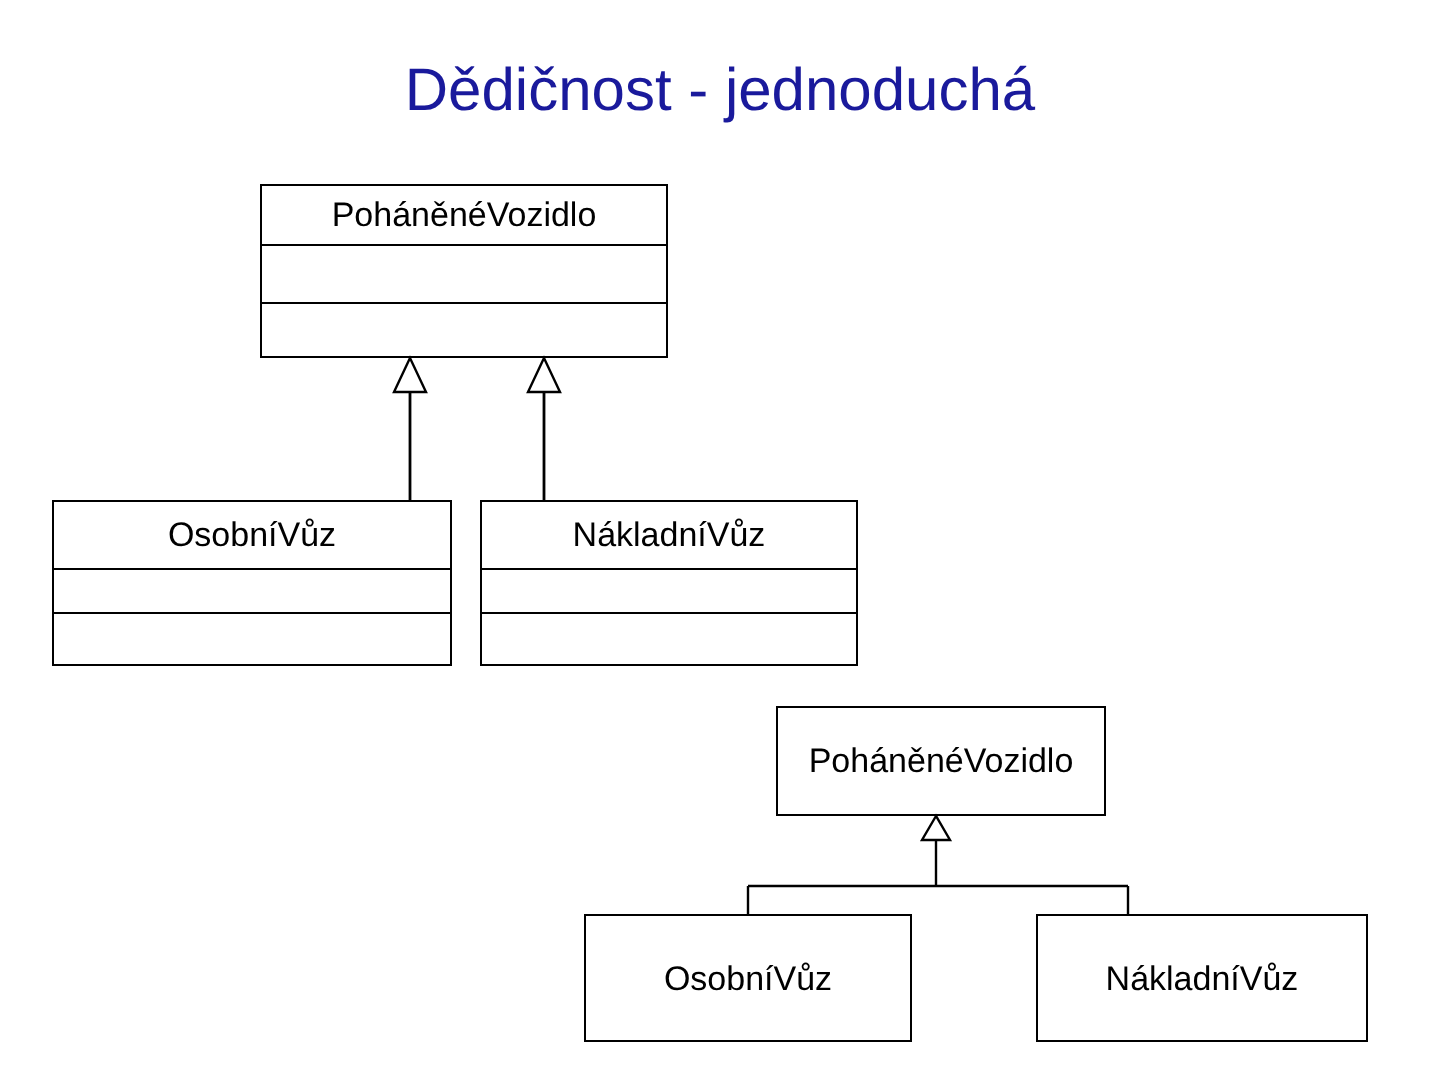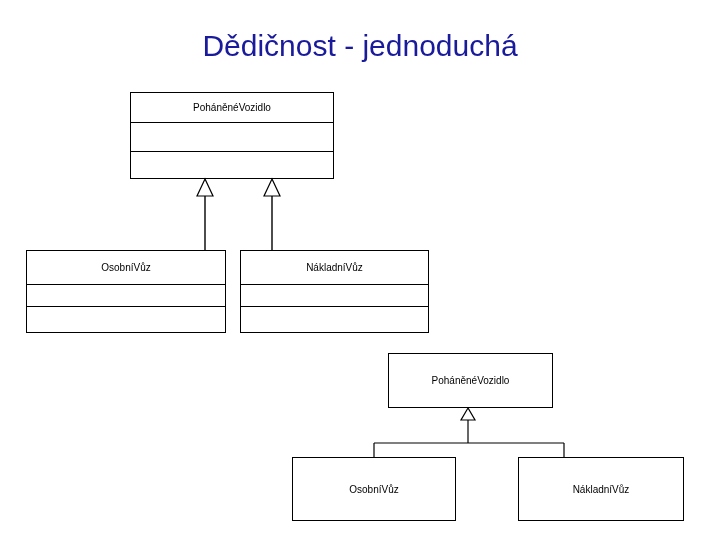--- a/index.html
+++ b/index.html
@@ -41,21 +41,21 @@
     border: 1px solid #000000;
     background: #ffffff;
   }
   .uml-compartment {
     box-sizing: border-box;
     width: 100%;
     display: flex;
     align-items: center;
     justify-content: center;
     color: #000000;
-    font-size: 10px;
+    font-size: 17px;
     line-height: 15px;
     white-space: nowrap;
   }
   .uml-compartment + .uml-compartment {
     border-top: 1px solid #000000;
   }
   
   #class-pohanenevozidlo-top { left: 130px; top: 92px; width: 204px; height: 87px; }
   #class-pohanenevozidlo-top .c1 { height: 29px; }
   #class-pohanenevozidlo-top .c2 { height: 29px; }

